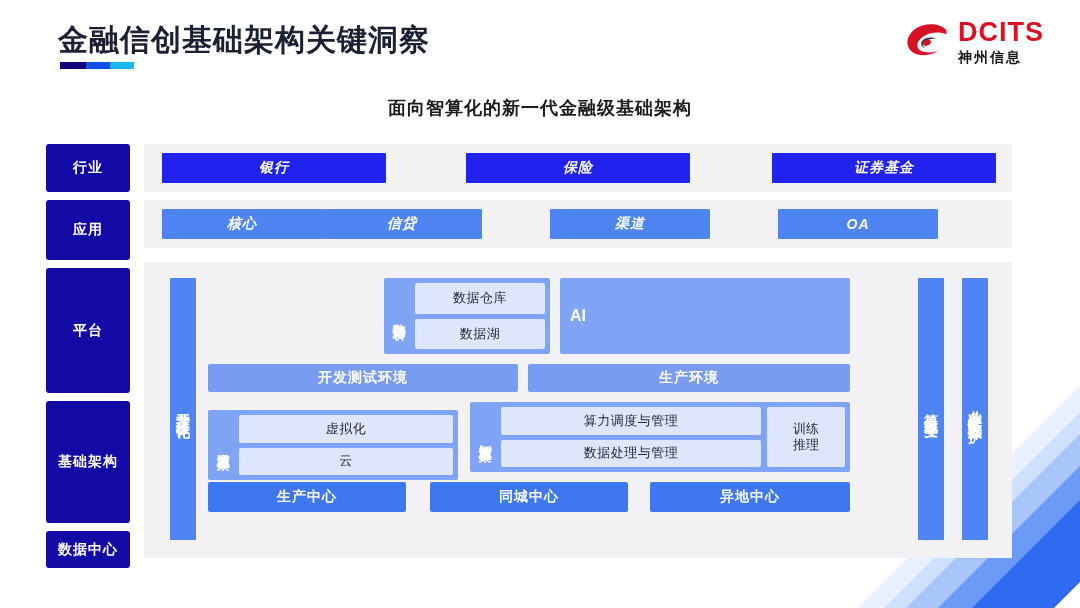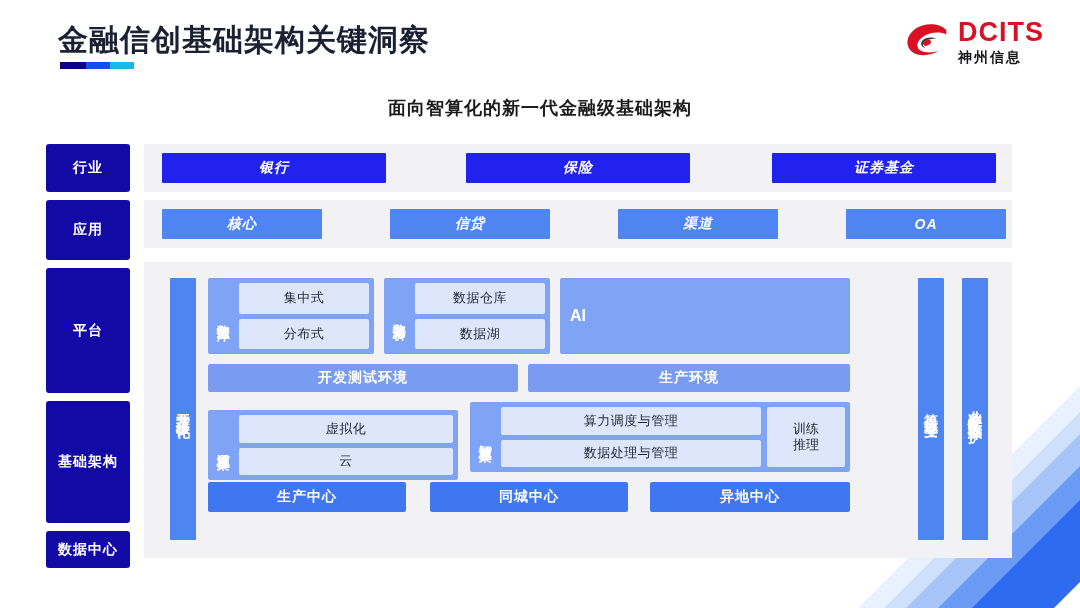--- a/index.html
+++ b/index.html
@@ -71,21 +71,21 @@
 
   .industry-row{position:absolute;left:0;top:0;width:100%;height:100%;display:flex;align-items:center;}
   .industry-row .chip{background:#2222ee;height:30px;}
   .ind-0{margin-left:18px;width:224px;}
   .ind-1{margin-left:80px;width:224px;}
   .ind-2{margin-left:82px;width:224px;}
 
   .app-row{position:absolute;left:0;top:0;width:100%;height:100%;display:flex;align-items:center;}
   .app-row .chip{background:#4f85f2;height:30px;}
   .app-0{margin-left:18px;width:160px;}
-  .app-1{margin-left:68px;width:160px;}
+  .app-1{width:160px;}
   .app-2{margin-left:68px;width:160px;}
   .app-3{margin-left:68px;width:160px;}
 
   
   .vbar{
     position:absolute;background:#4f85f2;color:#fff;font-weight:bold;font-size:14px;
     display:flex;align-items:center;justify-content:center;text-align:center;
     letter-spacing:2px;line-height:1.08;border-radius:1px;
     writing-mode:vertical-rl;text-orientation:upright;
   }
@@ -207,31 +207,20 @@
   </div>
 
   <div class="band band-main">
 
     <div class="vbar vbar-devops">开发运维一体化</div>
     <div class="vbar vbar-sec">等保合规安全</div>
     <div class="vbar vbar-bcdr">业务连续性及数据保护</div>
 
     <div class="main-inner">
 
-      <div class="gpanel p-db">
-        <div class="gtitle">数据库</div>
-        <div class="gcells">
-          <div class="grow">
-            <div class="cell">集中式</div>
-          </div>
-          <div class="grow">
-            <div class="cell">分布式</div>
-          </div>
-        </div>
-      </div>
 
       <div class="gpanel p-da">
         <div class="gtitle">数据分析</div>
         <div class="gcells">
           <div class="grow">
             <div class="cell">数据仓库</div>
           </div>
           <div class="grow">
             <div class="cell">数据湖</div>
           </div>

